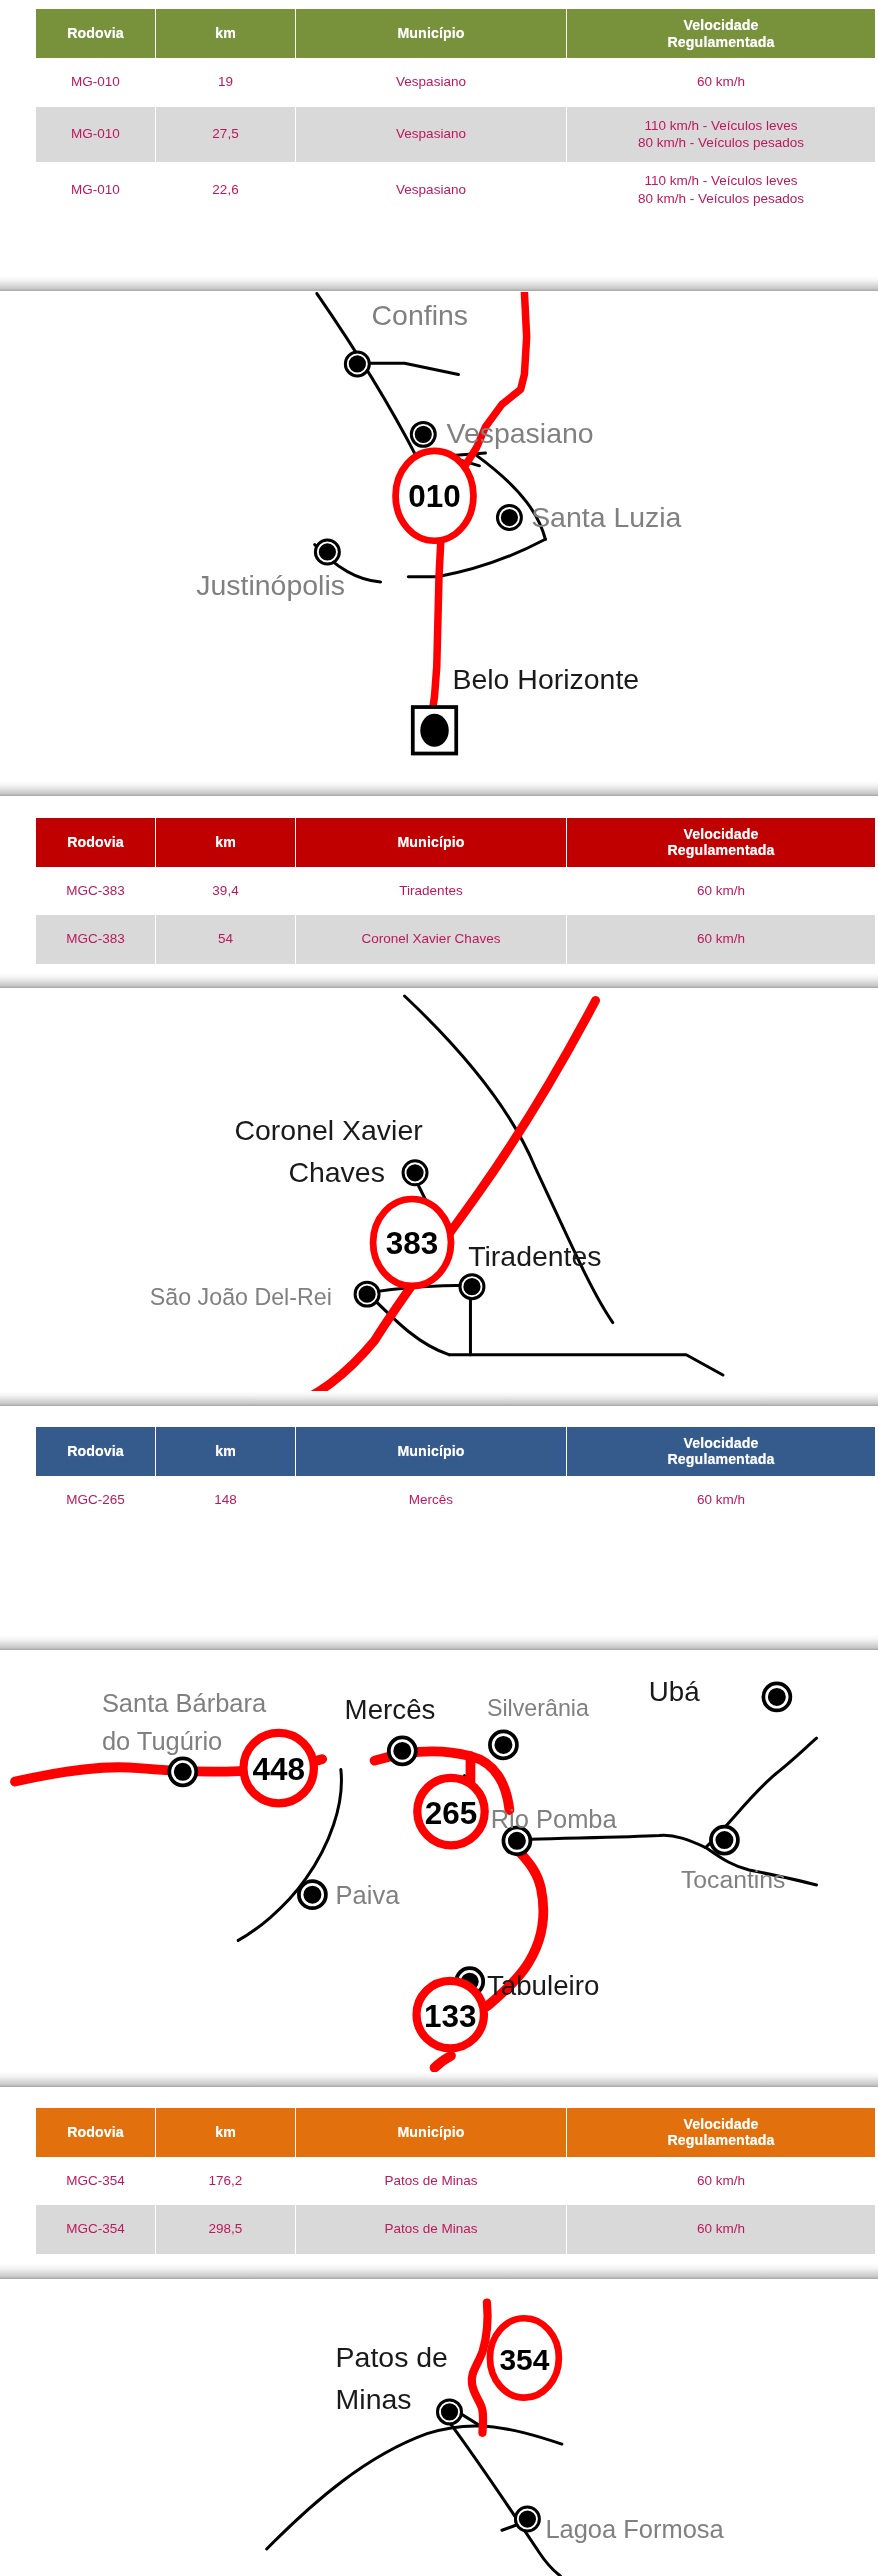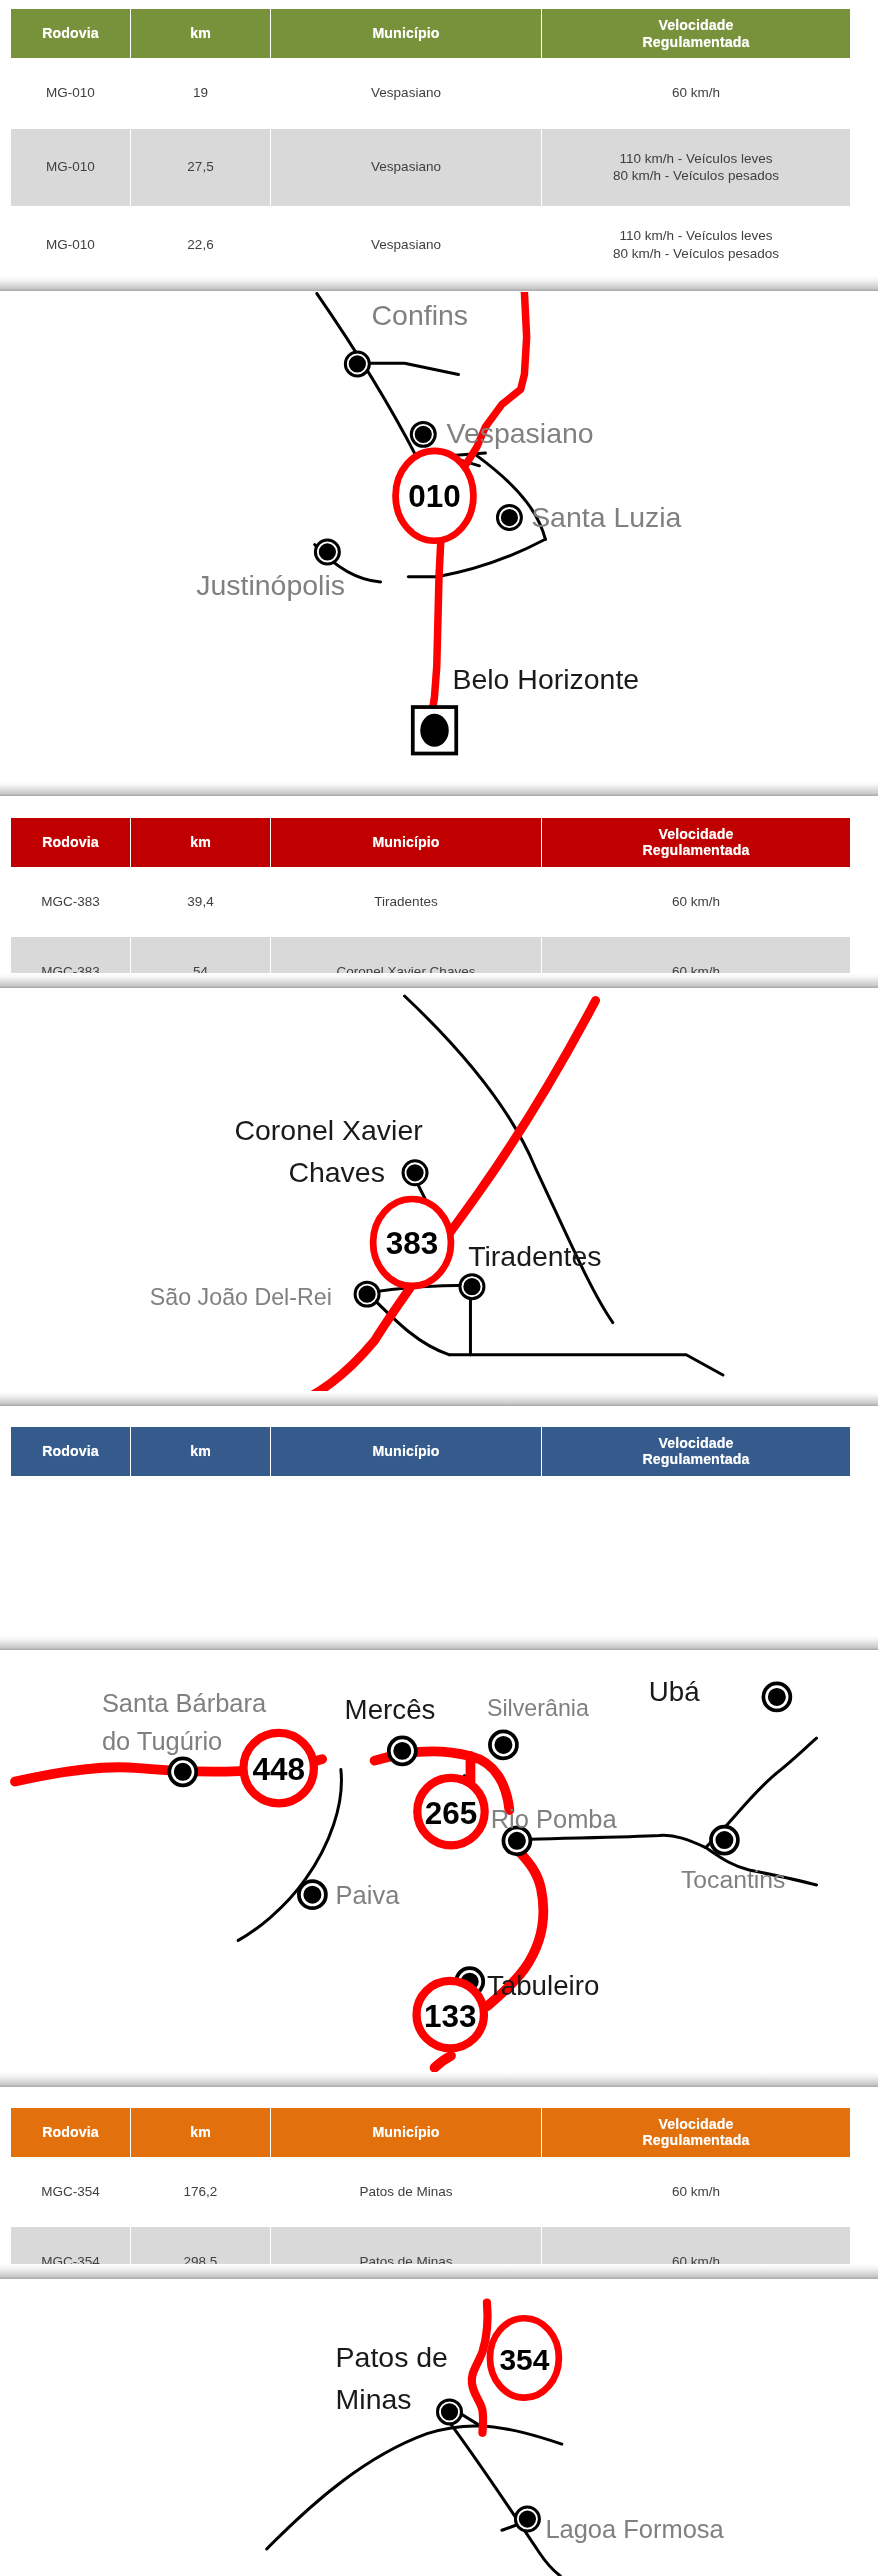--- a/index.html
+++ b/index.html
@@ -6,33 +6,33 @@
   body{width:878px;height:2576px;position:relative;overflow:hidden;
        font-family:"Liberation Sans",sans-serif;-webkit-font-smoothing:antialiased;}
 
   .block{position:absolute;left:0;width:878px;background:#fff;}
 
   
   .divider{position:absolute;left:0;width:878px;height:19.5px;
            background:linear-gradient(to bottom,#ffffff 0%,#f4f4f4 22%,#c9c9c9 62%,#a9a9a9 74%,#ffffff 76%,#ffffff 100%);}
 
   
-  .tbl{position:absolute;left:11px;width:839px;border-collapse:separate;border-spacing:0;table-layout:fixed;}
+  .tbl{position:absolute;left:36px;width:839px;border-collapse:separate;border-spacing:0;table-layout:fixed;}
   .tbl td,.tbl th{padding:0;margin:0;}
   .tbl thead th{
       color:#ffffff;font-weight:bold;font-size:14.2px;line-height:1.15;
       text-align:center;vertical-align:middle;height:49px;
       border-right:1.5px solid #ffffff;
       text-shadow:0 0 0.7px rgba(255,255,255,.6);
       letter-spacing:0.1px;
   }
   .tbl thead th:last-child{border-right:none;}
   .tbl tbody td{
-      font-size:13.5px;color:#404040;text-align:center;vertical-align:middle;
-      height:28.5px;border-right:1.5px solid #ffffff;line-height:1.32;padding:21px 3px;
+      font-size:13.5px;color:#be185d;text-align:center;vertical-align:middle;
+      height:28.5px;border-right:1.5px solid #ffffff;line-height:1.32;padding:10px 3px;
   }
   .tbl tbody td:last-child{border-right:none;}
   .tbl tbody tr.alt td{background:#d9d9d9;}
   .tbl tbody tr td{background:#ffffff;}
   .tbl tbody tr.alt td{background:#d9d9d9;}
   .c1{width:120px;} .c2{width:140px;} .c3{width:271px;} .c4{width:308px;}
 
   .hdr-green  th{background:#77923a;}
   .hdr-red    th{background:#c00000;}
   .hdr-blue   th{background:#355b8c;}
@@ -219,20 +219,26 @@
         <th>Rodovia</th>
         <th>km</th>
         <th>Município</th>
         <th>
           <span>Velocidade</span><br>
           <span>Regulamentada</span>
         </th>
       </tr>
     </thead>
     <tbody>
+      <tr>
+        <td>MGC-265</td>
+        <td>148</td>
+        <td>Mercês</td>
+        <td>60 km/h</td>
+      </tr>
     </tbody>
   </table>
 </div>
 <div class="divider" style="top:1635px;"></div>
 
 <div class="block" style="top:1654px;height:420px;">
   <svg width="878" height="420" viewBox="0 0 1172 560">
     <g fill="none" stroke="#000000" stroke-width="4" stroke-linecap="round" stroke-linejoin="round">
       <path d="M455,154 C460,200 440,255 408,300 C380,340 340,370 318,382"></path>
       <path d="M620,162 C600,190 590,210 588,230"></path>

